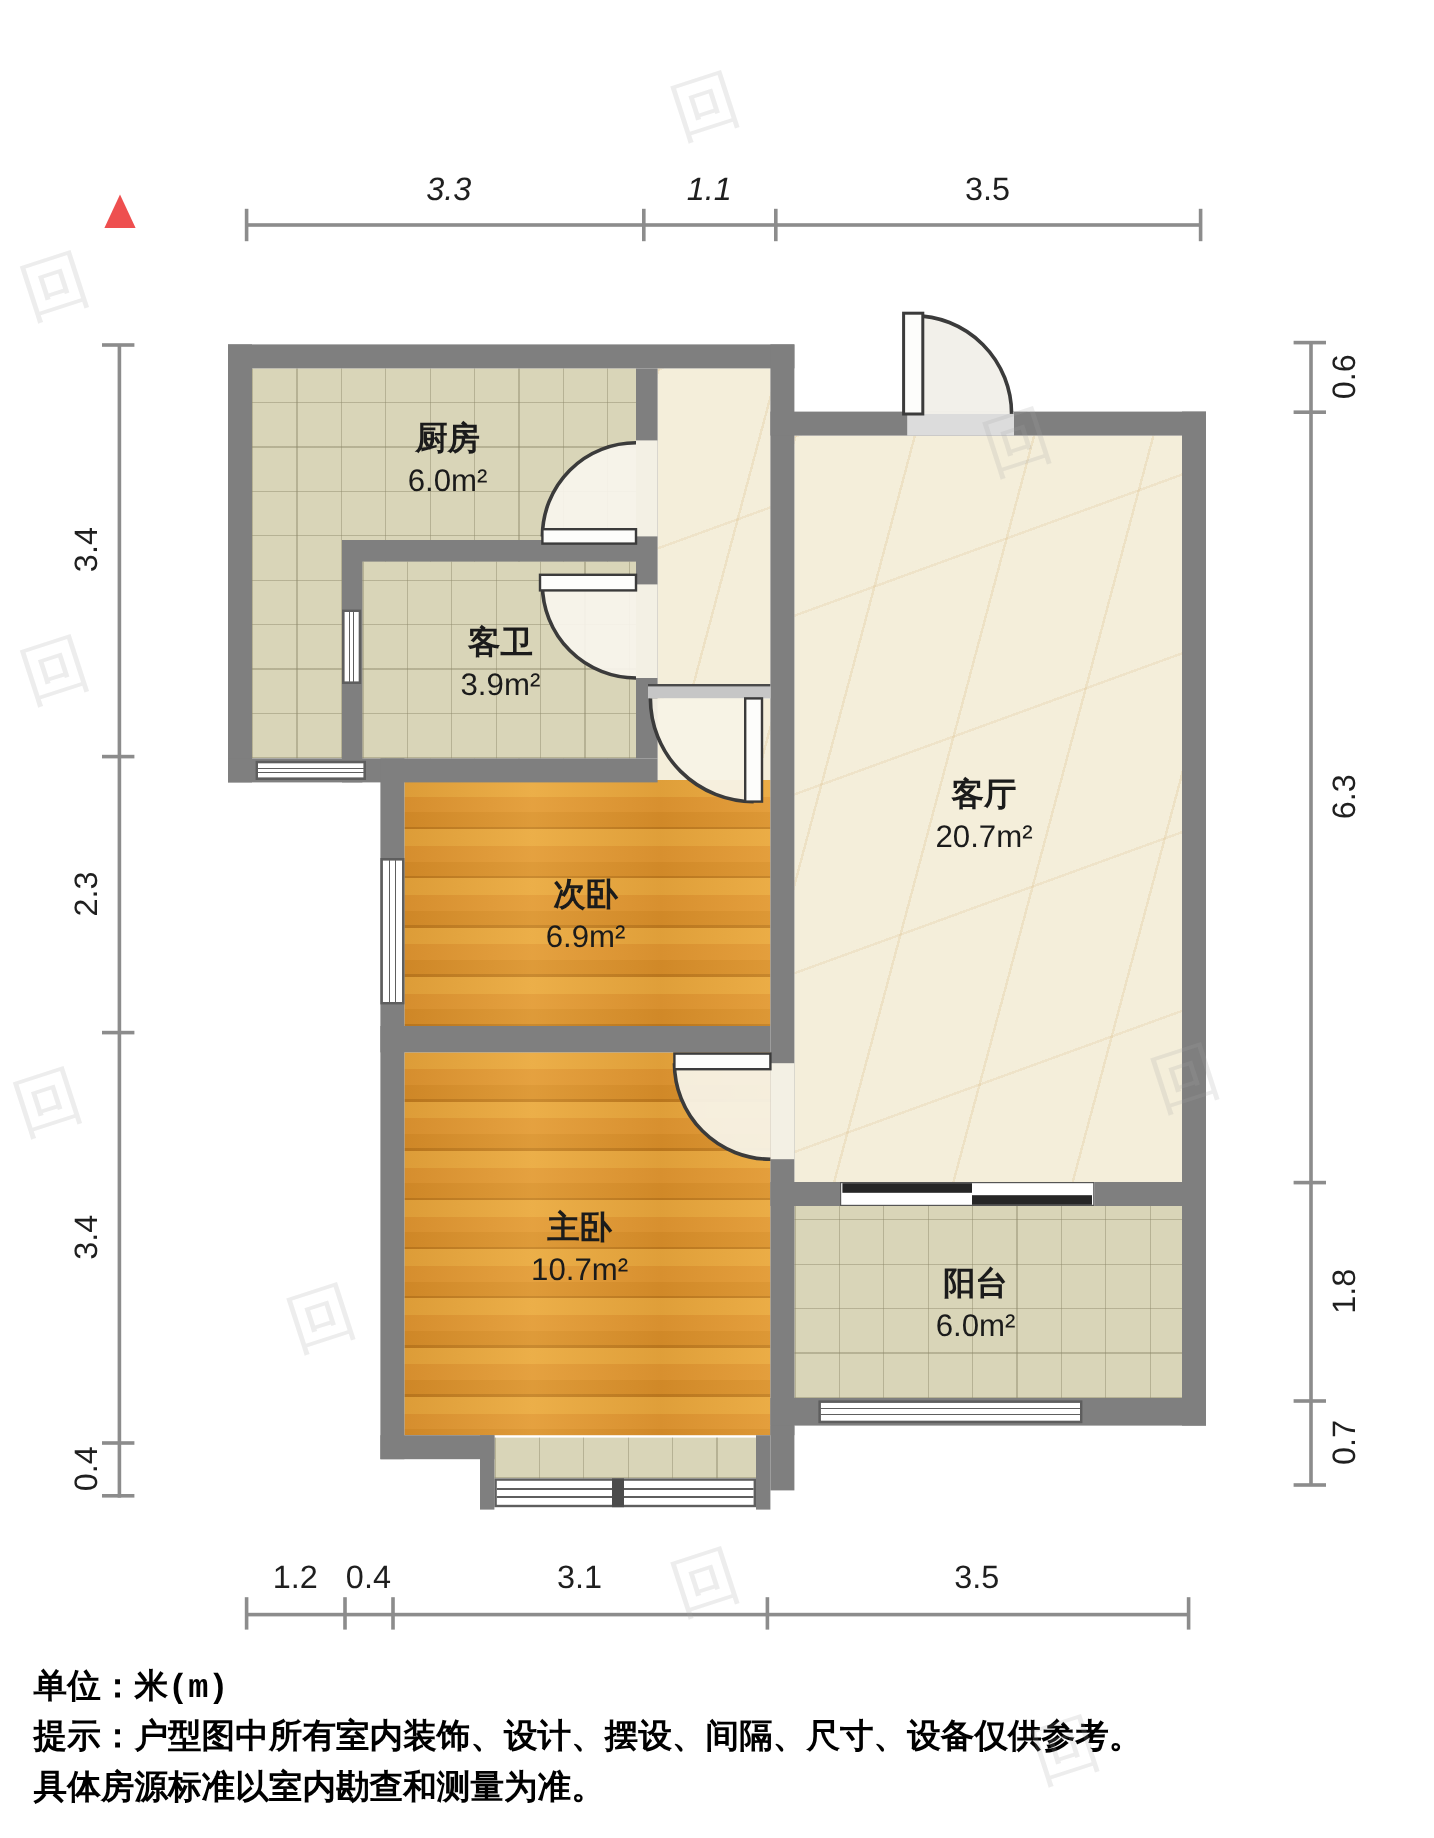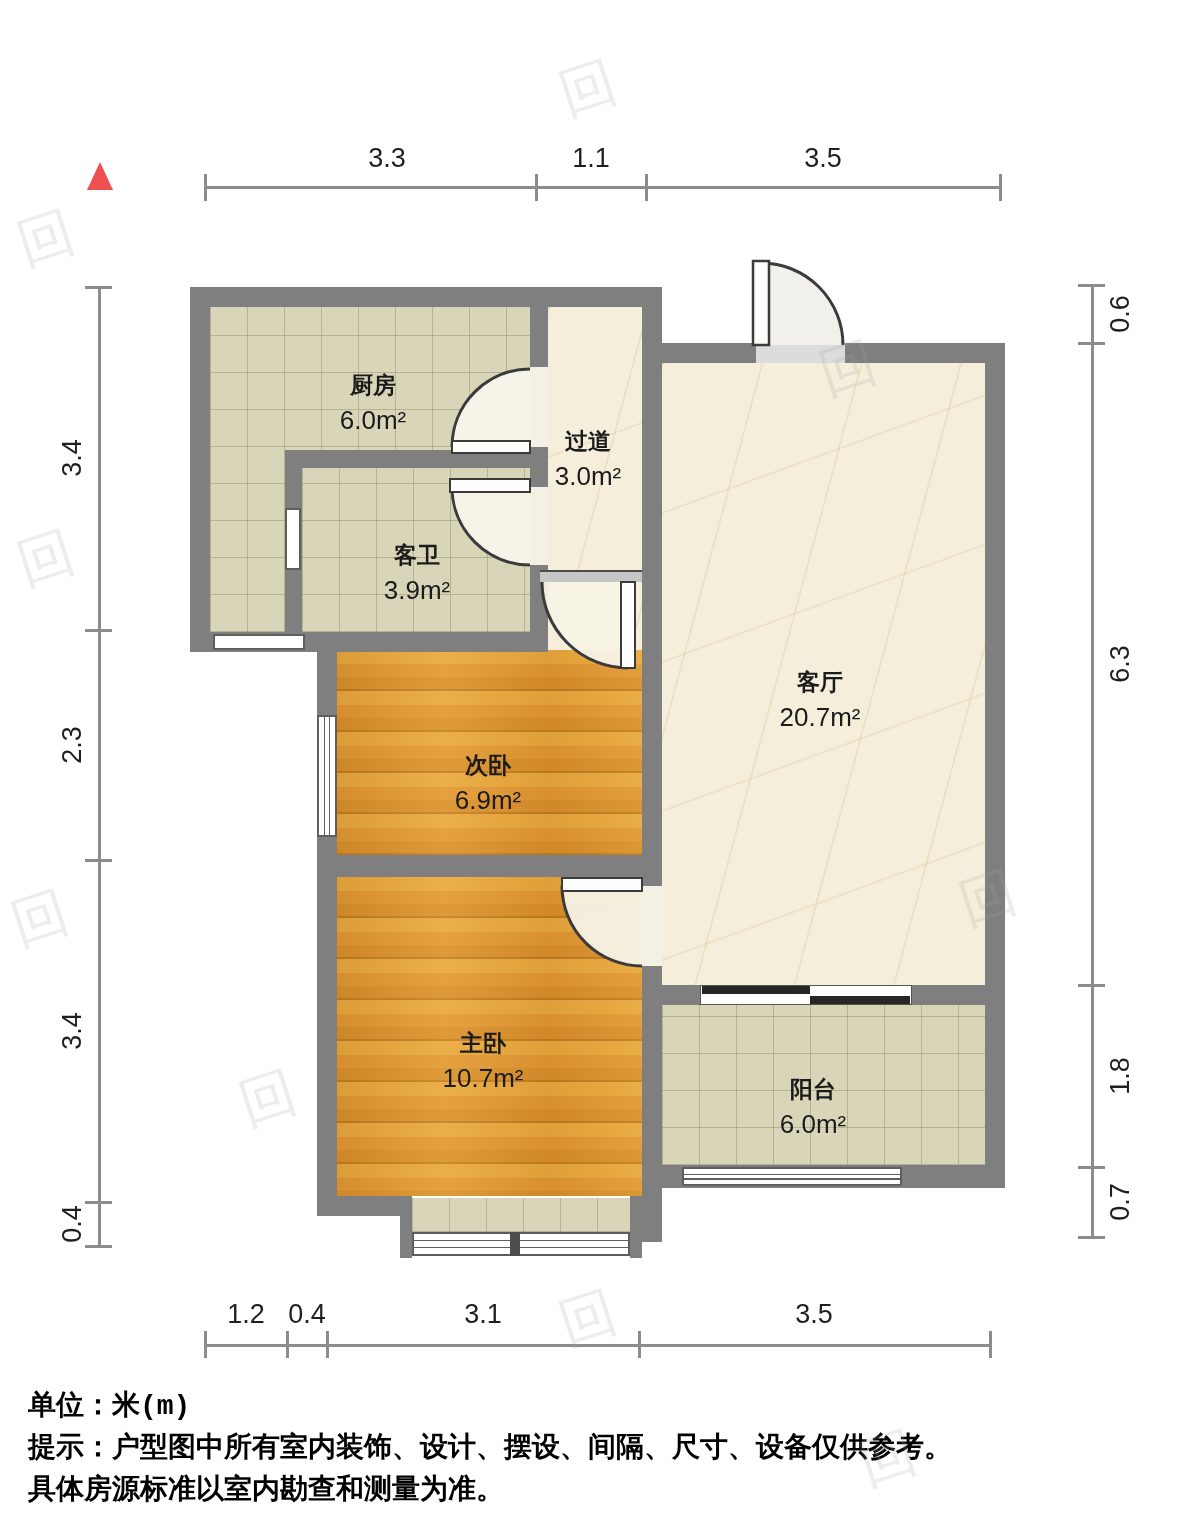--- a/index.html
+++ b/index.html
@@ -24,21 +24,21 @@
   .opening{position:absolute;z-index:25;}
   .win-h{position:absolute;z-index:26;border:2px solid #5e5e5e;box-sizing:border-box;
     background:linear-gradient(180deg,#fff 0 30%, #5e5e5e 30% 37%, #fff 37% 63%, #5e5e5e 63% 70%, #fff 70% 100%);}
   .win-v{position:absolute;z-index:26;border:2px solid #5e5e5e;box-sizing:border-box;
     background:linear-gradient(90deg,#fff 0 30%, #5e5e5e 30% 37%, #fff 37% 63%, #5e5e5e 63% 70%, #fff 70% 100%);}
   .mullion{position:absolute;z-index:27;background:#4c4c4c;}
   .slider-base{position:absolute;z-index:26;background:#ffffff;border:1px solid #555;box-sizing:border-box;}
   .slider-bar{position:absolute;z-index:27;background:#262626;}
   #door-svg{position:absolute;left:0;top:0;z-index:40;pointer-events:none;}
   .room-label{position:absolute;z-index:50;width:150px;text-align:center;color:#1b1b1b;line-height:35px;}
-  .room-label .rname{font-size:23px;font-weight:bold;margin-top:20px;}
+  .room-label .rname{font-size:27px;font-weight:bold;}
   .room-label .rarea{font-size:26px;font-weight:normal;}
   .dl{position:absolute;background:#8c8c8c;z-index:5;}
   .tick{position:absolute;background:#8c8c8c;z-index:5;}
   .dim-label{position:absolute;width:64px;height:30px;line-height:30px;text-align:center;
     font-size:27px;color:#1f1f1f;z-index:6;}
   .rot{transform:rotate(-90deg);}
   .north{position:absolute;width:0;height:0;z-index:6;
     border-left:13px solid transparent;border-right:13px solid transparent;
     border-bottom:28px solid #ee4f4f;}
   .footer-line{position:absolute;left:28px;color:#000;font-size:28px;font-weight:600;z-index:50;white-space:nowrap;}
@@ -117,24 +117,20 @@
 
     <path d="M 642 886 L 562 886 A 80 80 0 0 0 642 966 Z" fill="rgba(247,242,230,0.95)"></path>
     <path d="M 562 886 A 80 80 0 0 0 642 966" fill="none" stroke="#3b3b3b" stroke-width="3"></path>
     <rect x="562" y="878" width="80" height="13" fill="#fdfdfb" stroke="#3b3b3b" stroke-width="2"></rect>
   </svg>
 
   <div class="room-label" style="left:298px;top:348px;">
     <div class="rname">厨房</div>
     <div class="rarea">6.0m²</div>
   </div>
-  <div class="room-label" style="left:513px;top:404px;">
-    <div class="rname">过道</div>
-    <div class="rarea">3.0m²</div>
-  </div>
   <div class="room-label" style="left:342px;top:518px;">
     <div class="rname">客卫</div>
     <div class="rarea">3.9m²</div>
   </div>
   <div class="room-label" style="left:413px;top:728px;">
     <div class="rname">次卧</div>
     <div class="rarea">6.9m²</div>
   </div>
   <div class="room-label" style="left:745px;top:645px;">
     <div class="rname">客厅</div>
@@ -147,22 +143,22 @@
   <div class="room-label" style="left:738px;top:1052px;">
     <div class="rname">阳台</div>
     <div class="rarea">6.0m²</div>
   </div>
 
   <div class="dl" style="left:205px;top:186px;width:795px;height:3px;"></div>
   <div class="tick" style="left:204px;top:174px;width:3px;height:27px;"></div>
   <div class="tick" style="left:535px;top:174px;width:3px;height:27px;"></div>
   <div class="tick" style="left:645px;top:174px;width:3px;height:27px;"></div>
   <div class="tick" style="left:999px;top:174px;width:3px;height:27px;"></div>
-  <div class="dim-label" style="left:355px;top:143px;">3.3</div>
-  <div class="dim-label" style="left:559px;top:143px;">1.1</div>
+  <div class="dim-label" style="left:342px;top:143px;font-style:italic;">3.3</div>
+  <div class="dim-label" style="left:559px;top:143px;font-style:italic;">1.1</div>
   <div class="dim-label" style="left:791px;top:143px;">3.5</div>
 
   <div class="dl" style="left:205px;top:1344px;width:785px;height:3px;"></div>
   <div class="tick" style="left:204px;top:1331px;width:3px;height:27px;"></div>
   <div class="tick" style="left:286px;top:1331px;width:3px;height:27px;"></div>
   <div class="tick" style="left:326px;top:1331px;width:3px;height:27px;"></div>
   <div class="tick" style="left:638px;top:1331px;width:3px;height:27px;"></div>
   <div class="tick" style="left:989px;top:1331px;width:3px;height:27px;"></div>
   <div class="dim-label" style="left:214px;top:1299px;">1.2</div>
   <div class="dim-label" style="left:275px;top:1299px;">0.4</div>

